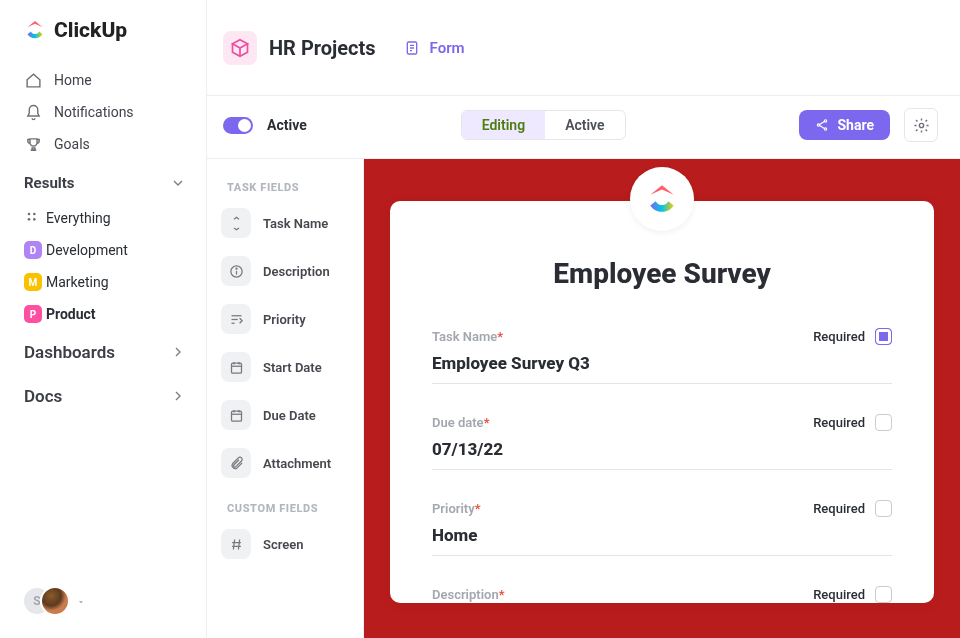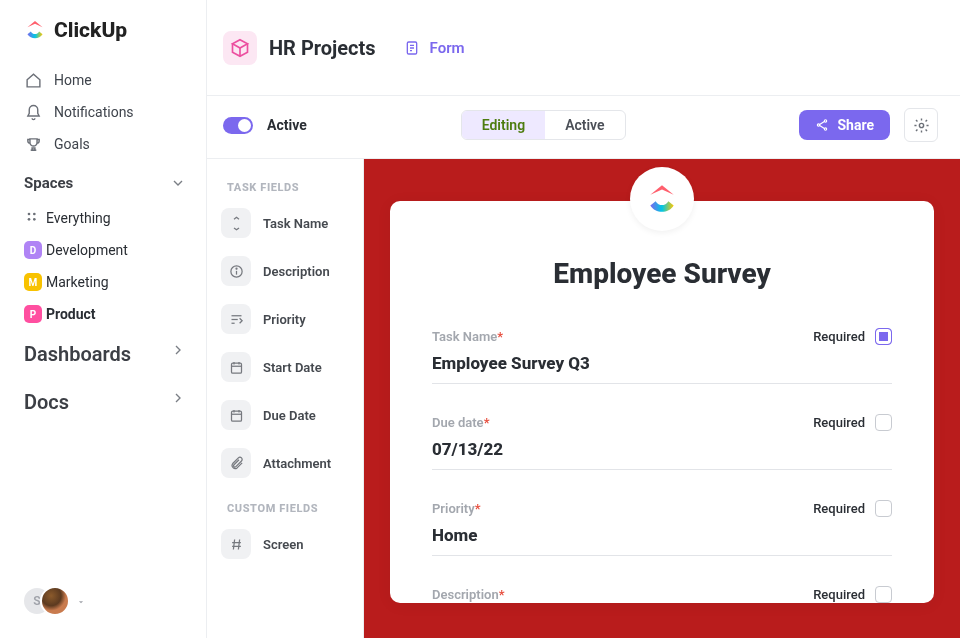--- a/index.html
+++ b/index.html
@@ -38,22 +38,22 @@
   }
   .chev { width: 16px; height: 16px; color: #7a7e85; }
   .space-item { display: flex; align-items: center; gap: 4px; padding: 7px 24px; font-size: 14px; cursor: pointer; }
   .space-badge {
     width: 18px; height: 18px; border-radius: 5px;
     display: flex; align-items: center; justify-content: center;
     font-size: 10px; font-weight: 700; color: #fff;
   }
   .space-item.active { font-weight: 700; }
   .sect {
-    display: flex; justify-content: space-between;
-    padding: 12px 20px 12px 24px; font-size: 20px; color: #3c3f45; font-weight: 600;
+    display: flex; align-items: center; justify-content: space-between;
+    padding: 12px 20px 12px 24px; font-size: 17px; color: #3c3f45; font-weight: 600;
     cursor: pointer;
   }
   .avatar-row { margin-top: auto; padding: 0 22px 20px; display:flex; align-items:center; gap:6px; }
   .avatar-stack { position:relative; width: 48px; height: 32px; }
   .avatar {
     width: 30px; height: 30px; border-radius: 50%;
     background: #e6e7ea; color:#a0a3aa; display:flex; align-items:center; justify-content:center;
     font-size:12px; font-weight:600; border:2px solid #fff;
     position:absolute; top:0;
   }
@@ -204,21 +204,21 @@
             <path d="M7 4h10v5a5 5 0 0 1-10 0Z"></path>
             <path d="M7 5H4v2a3 3 0 0 0 3 3M17 5h3v2a3 3 0 0 1-3 3"></path>
             <path d="M10 17h4v3h-4z"></path>
             <path d="M8 20h8"></path>
           </svg>
       </span>
       <span>Goals</span>
     </div>
 
     <div class="section-row">
-      <span>Spaces</span>
+      <span>Results</span>
       <svg class="chev" viewBox="0 0 24 24" fill="none" stroke="currentColor" stroke-width="2">
           <polyline points="6 9 12 15 18 9"></polyline>
         </svg>
     </div>
 
     <div class="space-item">
       <span class="nav-icon">
         <svg width="16" height="16" viewBox="0 0 24 24" fill="currentColor">
             <circle cx="6" cy="6" r="2"></circle>
             <circle cx="14" cy="6" r="2"></circle>

